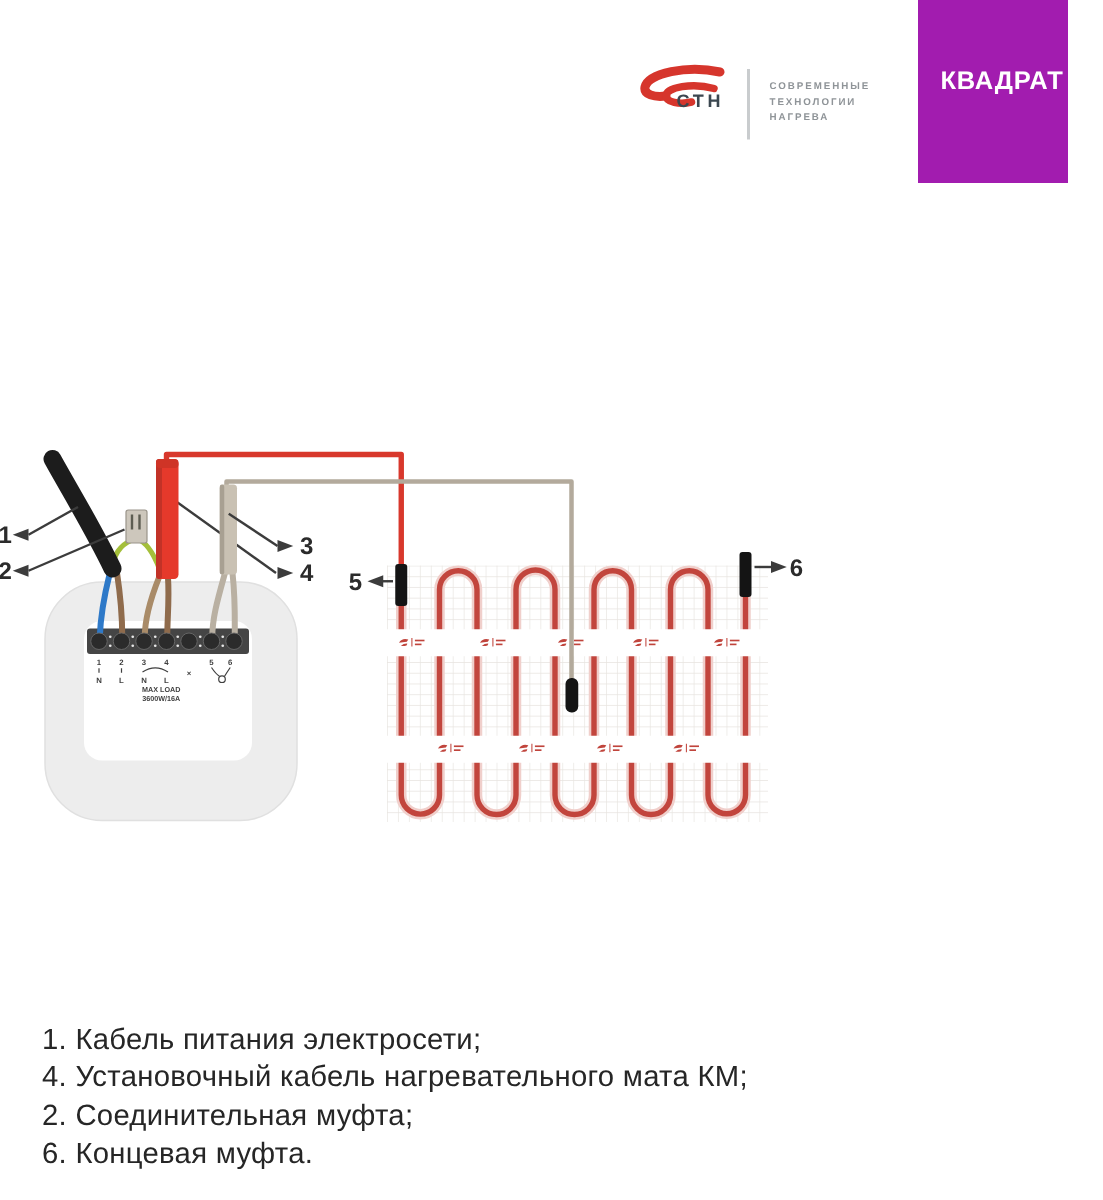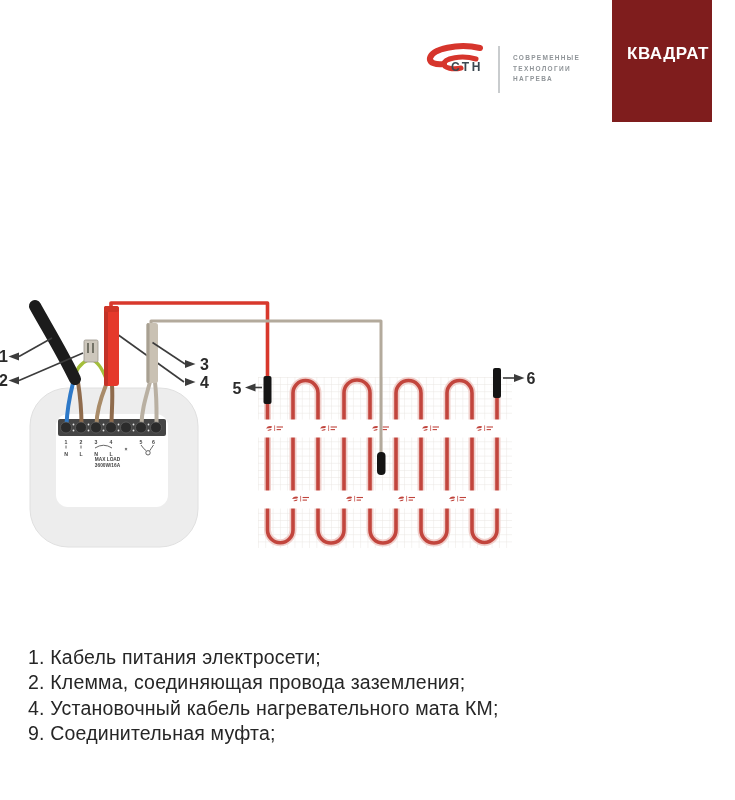--- a/index.html
+++ b/index.html
@@ -9,21 +9,21 @@
   
   .brand-abbr{left:451px;top:60px;width:40px;font-size:12px;font-weight:bold;
               letter-spacing:2.5px;color:#3b4750;}
   .divider{left:498px;top:46px;width:2px;height:47px;background:#c9ccce;}
   .tagline{left:513px;top:53px;font-size:6.5px;font-weight:bold;color:#8f9498;
            letter-spacing:1.3px;line-height:10.6px;}
   .badge{left:612px;top:0;width:100px;height:122px;}
   .badge-l1{left:627px;top:44px;font-size:17px;font-weight:600;color:#fff;letter-spacing:.5px;}
   .badge-l2{left:626px;top:59px;font-size:24px;font-weight:800;color:#fff;letter-spacing:.5px;}
   
-  .legend{left:28px;top:645px;width:690px;font-size:19.5px;color:#262626;
+  .legend{left:28px;top:681px;width:690px;font-size:19.5px;color:#262626;
           line-height:25.4px;letter-spacing:.2px;}
   svg{position:absolute;left:0;top:0;}
   svg text{font-family:"Liberation Sans", sans-serif;}
   .callout-num{font-size:16px;font-weight:bold;fill:#2b2b2b;}
   .tiny{font-size:5.2px;font-weight:bold;fill:#3f3f3f;}
   .tinier{font-size:4.8px;font-weight:bold;fill:#3f3f3f;}
 </style>
 </head>
 <body>
 
@@ -38,21 +38,21 @@
     <div class="abs brand-abbr">СТН</div>
 
     <div class="abs divider"></div>
 
     <div class="abs tagline">
       <div>СОВРЕМЕННЫЕ</div>
       <div>ТЕХНОЛОГИИ</div>
       <div>НАГРЕВА</div>
     </div>
 
-    <div class="abs badge" style="background:#7f1d1d;">
+    <div class="abs badge" style="background:#a21caf;">
       <div class="abs badge-l1" style="left:15px;top:44px;">КВАДРАТ</div>
     </div>
   </div>
 
   <svg width="735" height="620" viewBox="0 0 735 620">
     <defs>
       <pattern id="gridp" width="7.3" height="7.15" patternUnits="userSpaceOnUse" x="258" y="377">
         <path d="M 7.3 0 L 0 0 0 7.15" fill="none" stroke="#e8e4e0" stroke-width="0.9"></path>
       </pattern>
       <g id="matmark">
@@ -208,18 +208,18 @@
       <text class="callout-num" x="237" y="393.5" text-anchor="middle">5</text>
 
       <line x1="503" y1="378" x2="514" y2="378" stroke="#3c3c3c" stroke-width="1.6"></line>
       <polygon points="524.5,378 514,374 514,382" fill="#3c3c3c"></polygon>
       <text class="callout-num" x="531" y="384" text-anchor="middle">6</text>
     </g>
   </svg>
 
   <div class="abs legend">
     <div>1. Кабель питания электросети;</div>
-    <div>2. Клемма, соединяющая провода заземления;</div>
     <div>4. Установочный кабель нагревательного мата КМ;</div>
-    <div>9. Соединительная муфта;</div>
+    <div>2. Соединительная муфта;</div>
+    <div>6. Концевая муфта.</div>
   </div>
 
 </div>
 
 </body></html>

